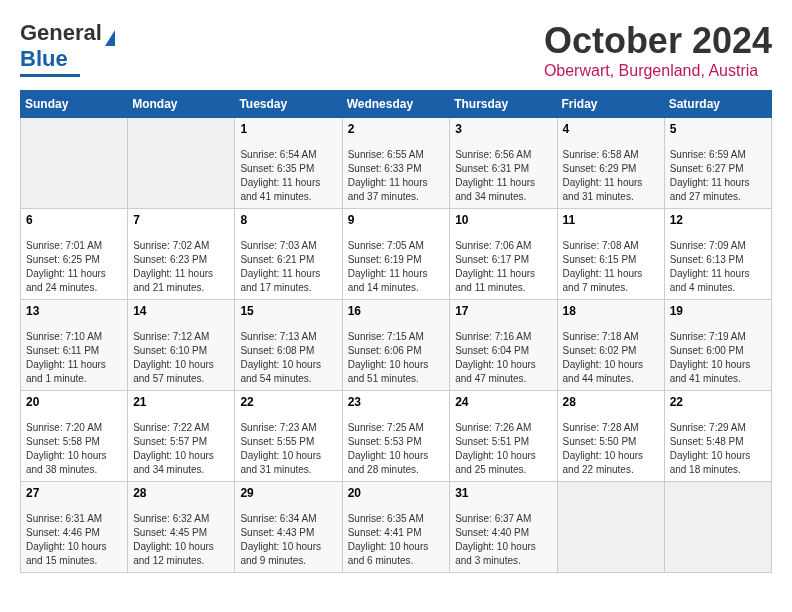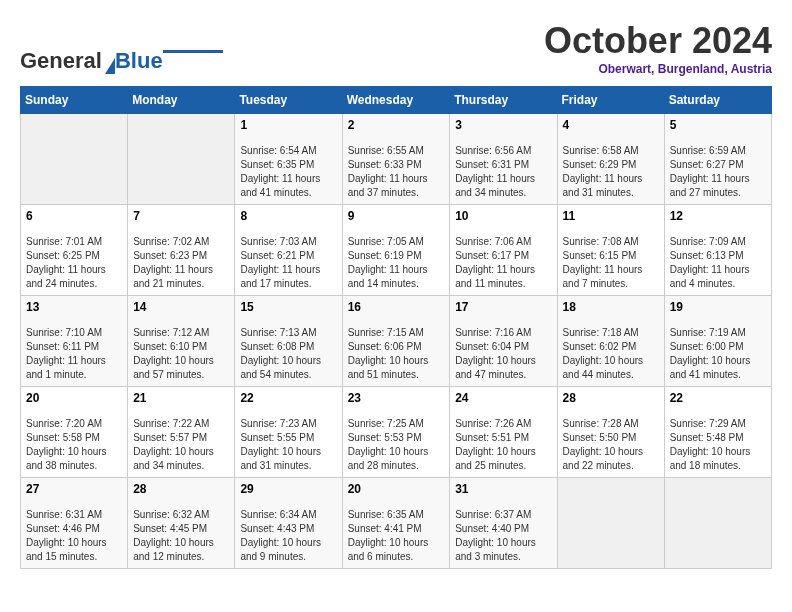--- a/index.html
+++ b/index.html
@@ -11,42 +11,39 @@
       padding: 20px;
     }
     .header {
       display: flex;
       justify-content: space-between;
       align-items: flex-start;
       margin-bottom: 10px;
     }
     .logo {
       display: flex;
-      flex-direction: row;
+      flex-direction: column;
       align-items: flex-start;
-      margin-top: 28px;
     }
     .logo-line {
       width: 60px;
       height: 3px;
       background: #1a5fa8;
       margin-top: 2px;
     }
     .title-block {
-      text-align: right;
     }
     .month-title {
       font-size: 36px;
       font-weight: bold;
       color: #333;
     }
     .location-title {
-      font-size: 12px;
-      color: #4c1d95;
-      font-weight: bold;
+      font-size: 16px;
+      color: #be185d;
     }
     table {
       width: 100%;
       border-collapse: collapse;
       font-size: 11px;
     }
     thead tr th {
       background: #1a5fa8;
       color: #fff;
       padding: 6px 4px;

